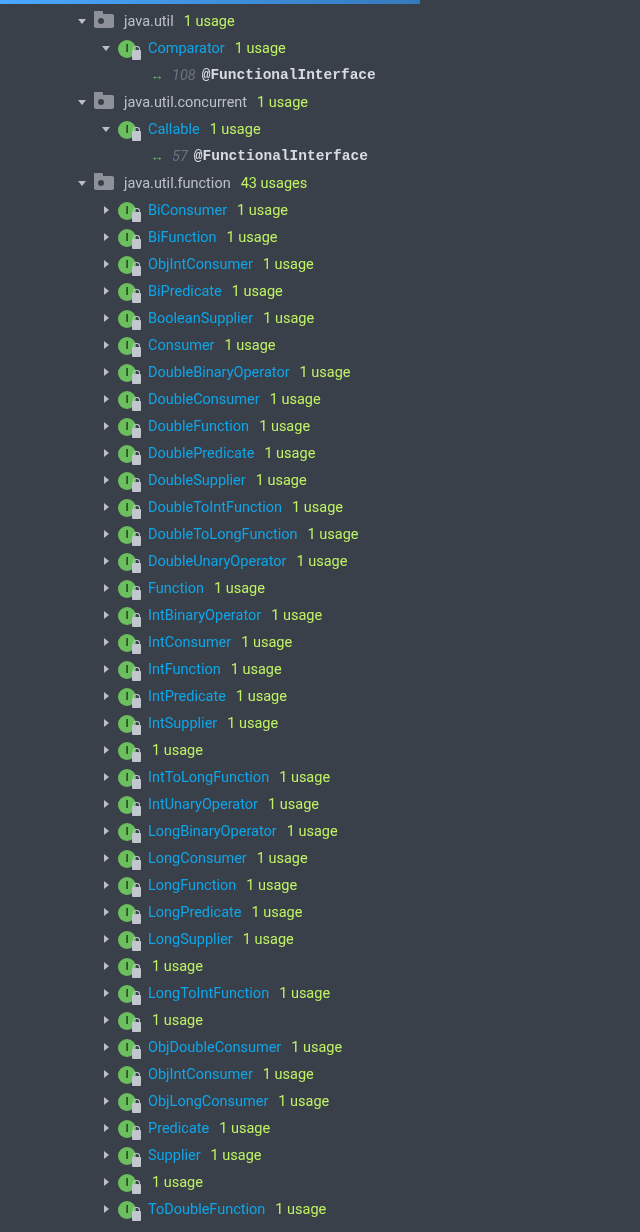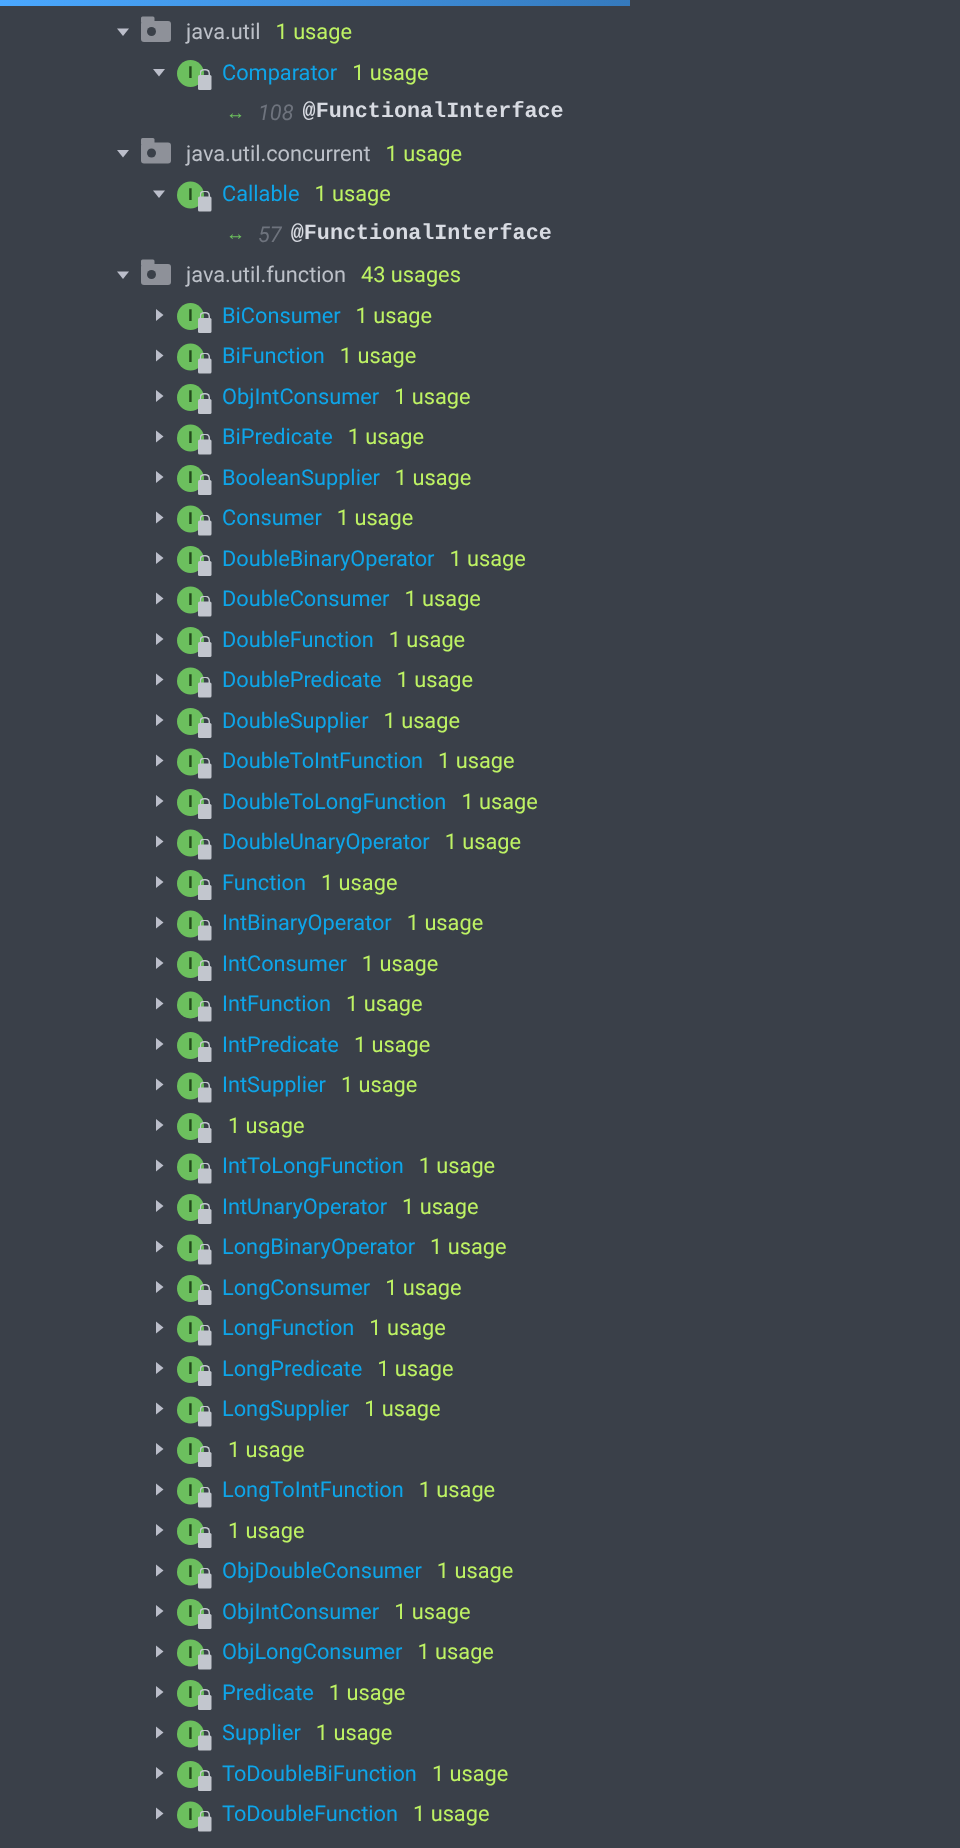--- a/index.html
+++ b/index.html
@@ -864,21 +864,20 @@
       <span class="ind"></span>
       <span class="arrow arrow-right">
         <svg width="12" height="12" viewBox="0 0 12 12">
           <polygon points="4,2 9,6 4,10"></polygon>
         </svg>
       </span>
       <span class="iface-icon">
         <span class="circle">I</span>
         <span class="lock"></span>
       </span>
-      <span class="name">ToDoubleBiFunction</span>
       <span class="usage">1 usage</span>
     </div>
     <div class="row">
       <span class="ind"></span>
       <span class="ind"></span>
       <span class="ind"></span>
       <span class="ind"></span>
       <span class="arrow arrow-right">
         <svg width="12" height="12" viewBox="0 0 12 12">
           <polygon points="4,2 9,6 4,10"></polygon>

